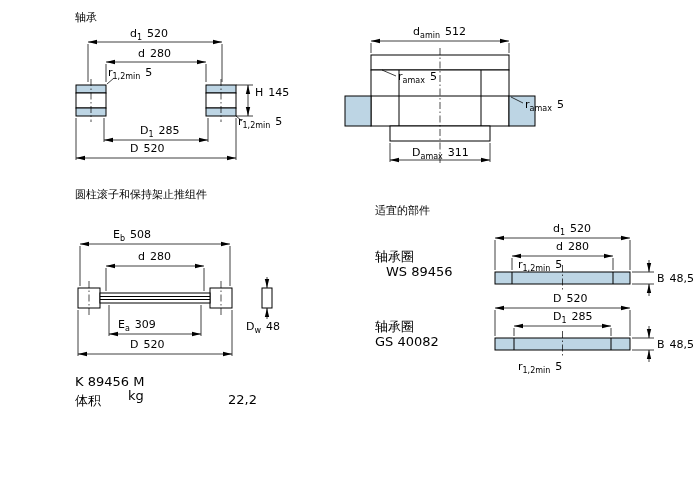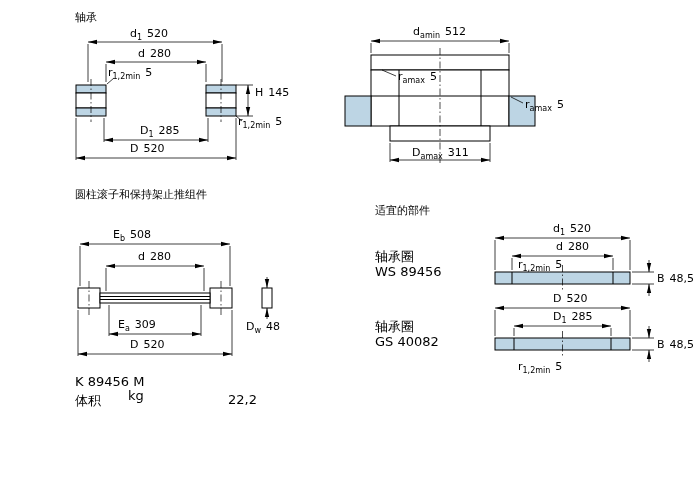--- a/index.html
+++ b/index.html
@@ -22,21 +22,21 @@
 </head>
 <body>
 
 <div id="page">
 
   <div class="ttl" style="left:75px; top:10px;">轴承</div>
   <div class="ttl" style="left:75px; top:187px;">圆柱滚子和保持架止推组件</div>
   <div class="ttl" style="left:375px; top:203px;">适宜的部件</div>
 
   <div class="txt" style="left:375px; top:248px;">轴承圈</div>
-  <div class="txt" style="left:375px; top:264px;">WS 89456</div>
+  <div class="txt" style="left:386px; top:264px;">WS 89456</div>
   <div class="txt" style="left:375px; top:318px;">轴承圈</div>
   <div class="txt" style="left:375px; top:334px;">GS 40082</div>
 
   <div class="txt" style="left:75px; top:374px;">K 89456 M</div>
   <div class="txt" style="left:75px; top:392px;">体积</div>
   <div class="txt" style="left:128px; top:388px;">kg</div>
   <div class="txt" style="left:228px; top:392px;">22,2</div>
 
   <svg style="left:60px; top:22px;" width="230" height="148" viewBox="0 0 230 148">
     <defs>

